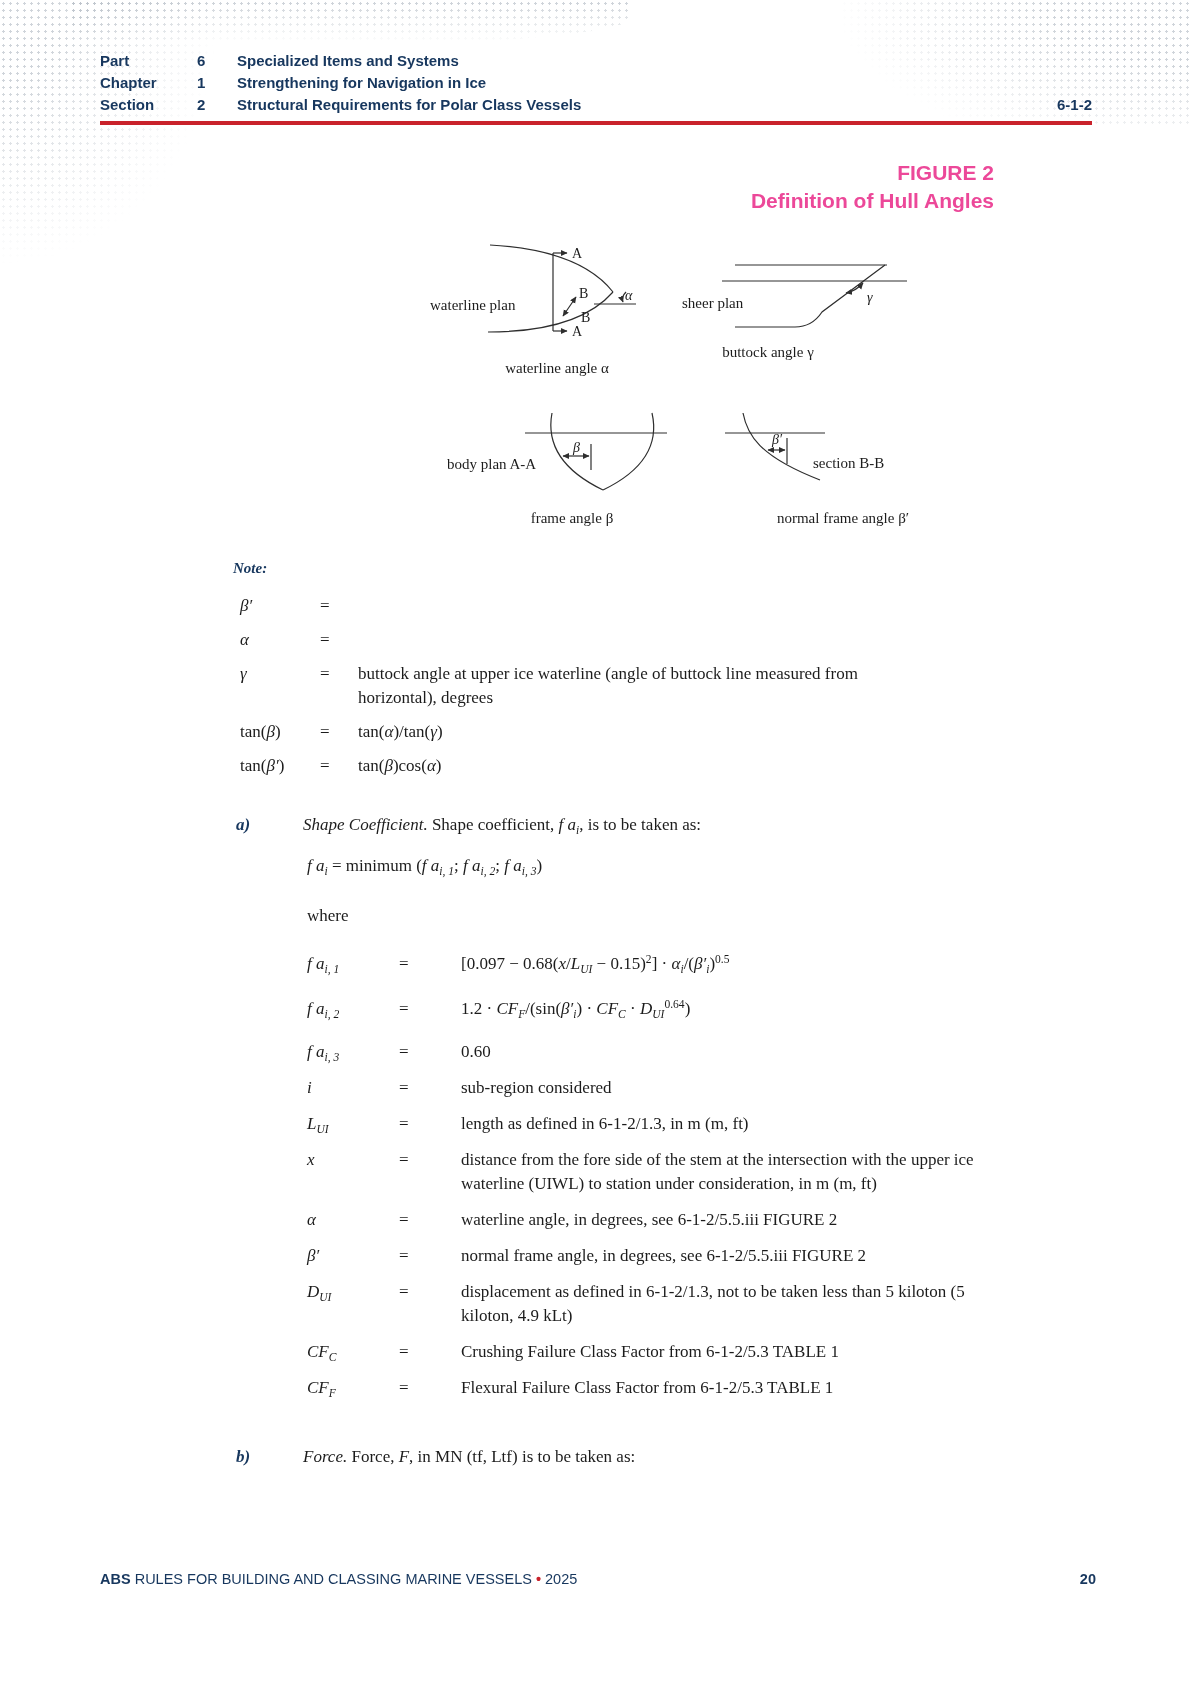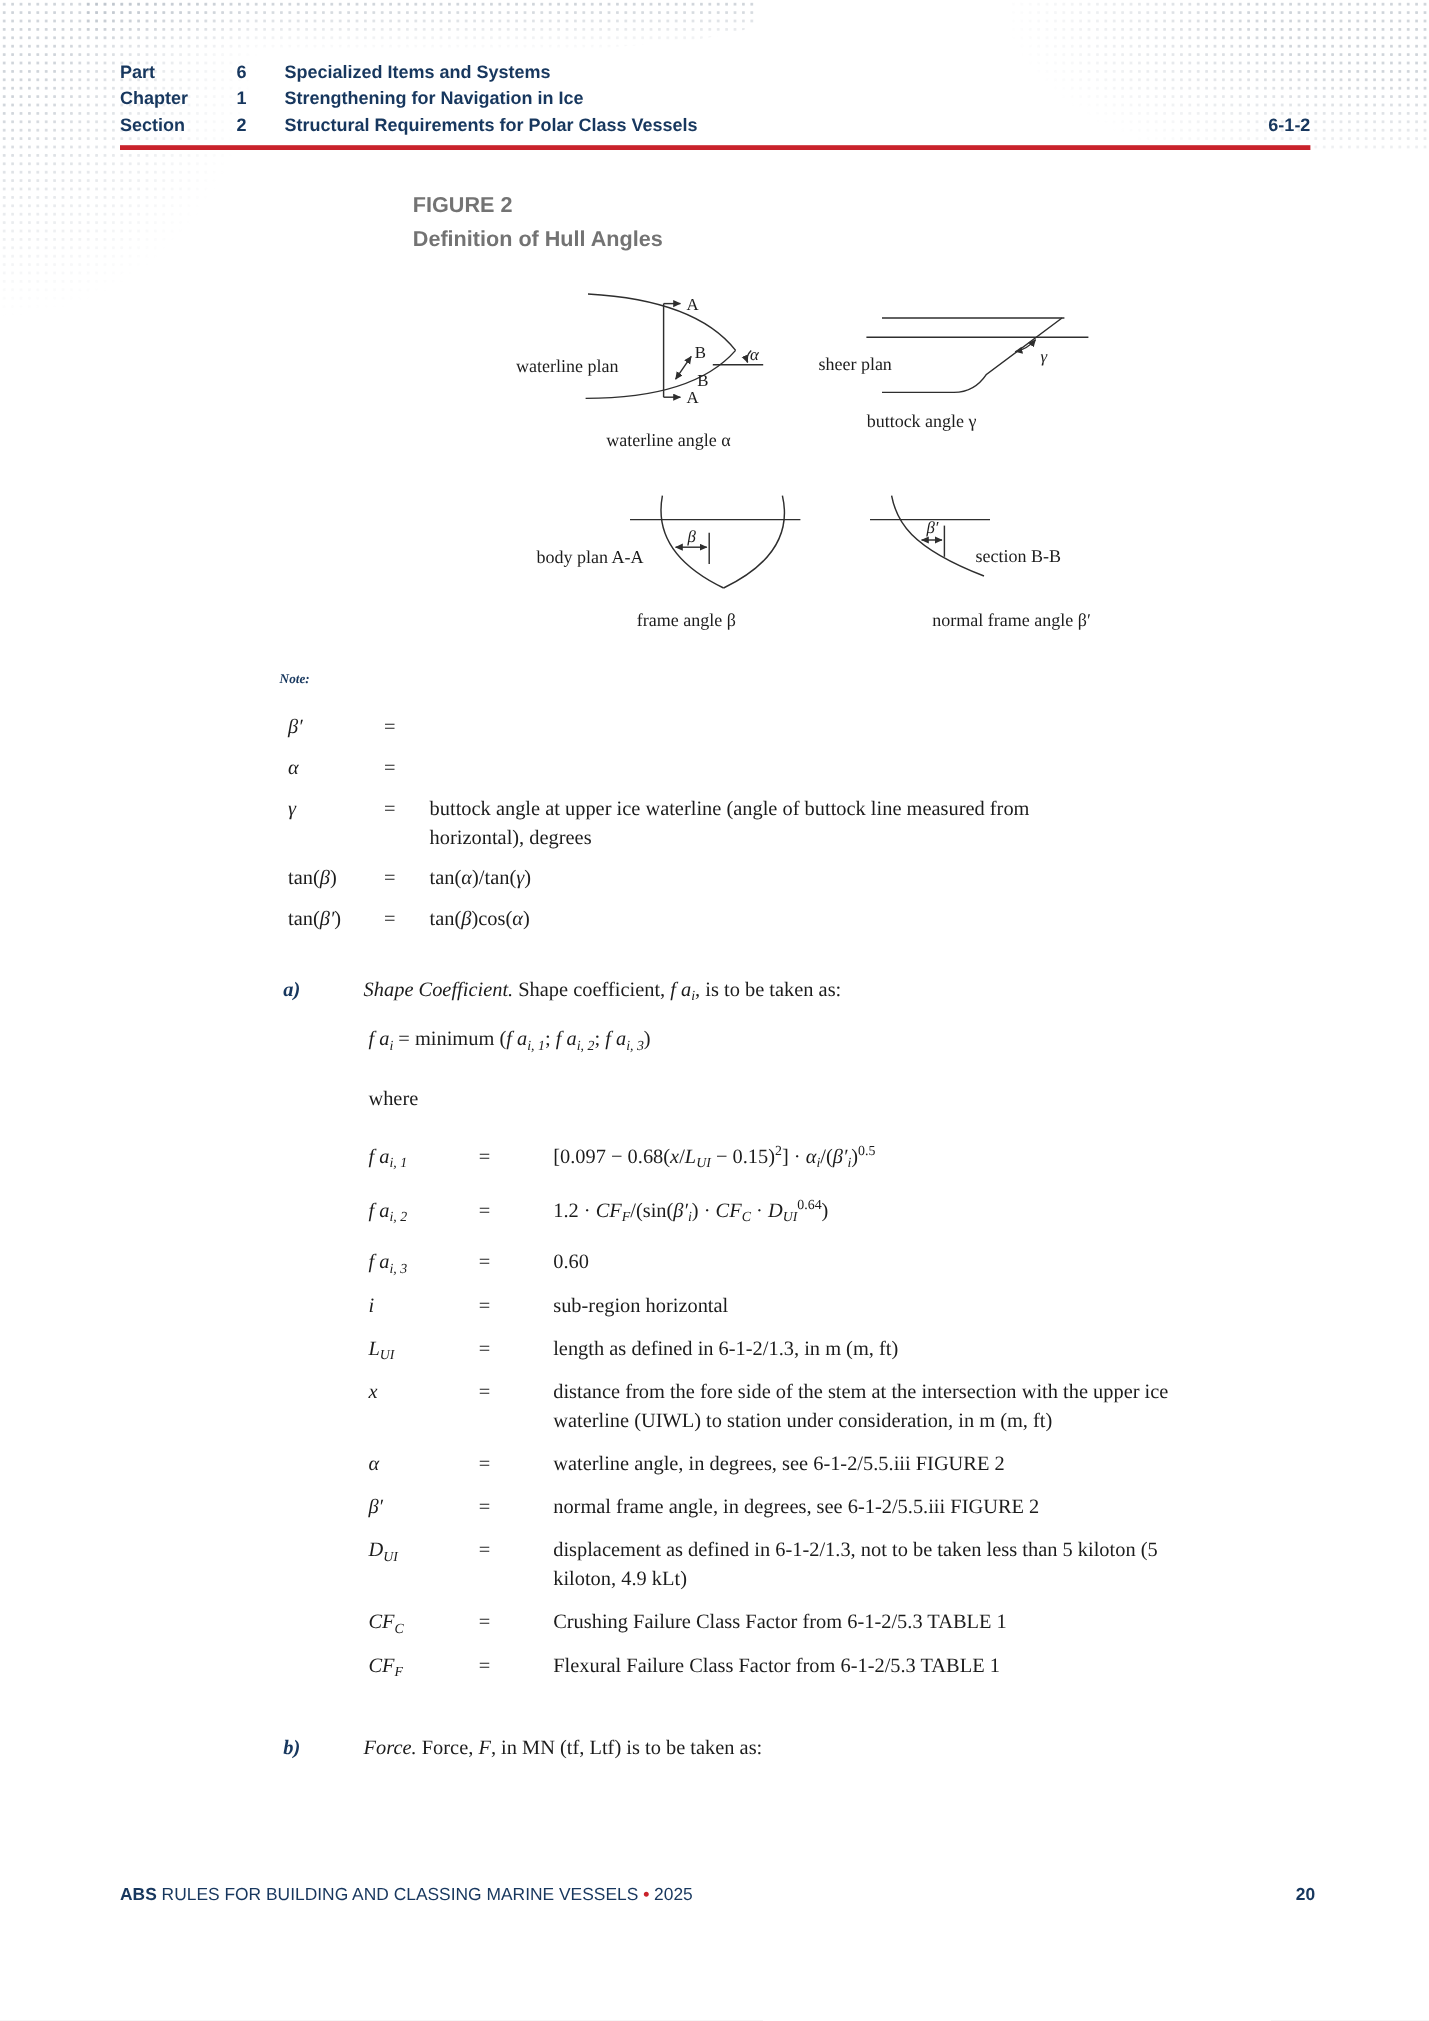--- a/index.html
+++ b/index.html
@@ -19,33 +19,33 @@
         -webkit-mask:radial-gradient(420px 190px at 100% 0%,#000 35%,transparent 85%);
         mask:radial-gradient(420px 190px at 100% 0%,#000 35%,transparent 85%);}
   .ablock{position:absolute;}
   
   .hdr{left:100px;top:50px;width:992px;font-family:"Liberation Sans","DejaVu Sans",sans-serif;
        font-weight:bold;font-size:15px;line-height:22px;color:#17375e;}
   .hdr-row{display:grid;grid-template-columns:97px 40px auto;}
   .doc-code{position:absolute;right:0;top:44px;}
   .rule{left:100px;top:121px;width:992px;height:4px;background:#c9222b;}
   
-  .figtitle{left:344px;width:650px;text-align:left;color:#737373;
-            font-family:"Liberation Sans","DejaVu Sans",sans-serif;font-weight:bold;font-size:18px;}
+  .figtitle{left:344px;width:650px;text-align:right;color:#ec4899;
+            font-family:"Liberation Sans","DejaVu Sans",sans-serif;font-weight:bold;font-size:21px;}
   #kick{top:161px;} #subt{top:189px;}
   
   #figarea{left:100px;top:222px;width:992px;height:322px;}
   #figarea svg{position:absolute;overflow:visible;}
   .dstroke{stroke:#2e2e2e;stroke-width:1.2;fill:none;}
   .dlabel{font-family:"Liberation Serif","DejaVu Serif",serif;font-size:15px;fill:#1c1c1c;}
   .dmark{font-family:"Liberation Serif","DejaVu Serif",serif;font-size:14px;fill:#1c1c1c;}
   .dital{font-style:italic;}
   .caption{position:absolute;text-align:center;font-size:15px;color:#1c1c1c;}
   
-  .noteh{left:233px;top:560px;font-size:11px;font-weight:bold;font-style:italic;color:#17375e;}
+  .noteh{left:233px;top:560px;font-size:15px;font-weight:bold;font-style:italic;color:#17375e;}
   .defrow{display:grid;align-items:start;font-size:17px;line-height:24px;margin-bottom:10px;}
   #noterows{left:240px;top:594px;width:700px;}
   #noterows .defrow{grid-template-columns:80px 38px 1fr;}
   #frows{left:307px;top:950px;width:700px;}
   #frows .defrow{grid-template-columns:63px 33px 1fr;margin-bottom:12px;gap:29px;}
   #frows .defrow.tall{margin-bottom:17px;line-height:28px;}
   .it{font-style:italic;}
   sub,sup{font-size:68%;line-height:0;}
   sub{vertical-align:-0.32em;} sup{vertical-align:0.55em;}
   
@@ -202,21 +202,21 @@
       <span><span>1.2 · </span><span class="it">CF</span><sub class="it">F</sub><span>/(sin(</span><span class="it">β′</span><sub class="it">i</sub><span>) · </span><span class="it">CF</span><sub class="it">C</sub><span> · </span><span class="it">D</span><sub class="it">UI</sub><sup>0.64</sup><span>)</span></span>
     </div>
     <div class="defrow">
       <span><span class="it">f a</span><sub class="it">i, 3</sub></span>
       <span>=</span>
       <span><span>0.60</span></span>
     </div>
     <div class="defrow">
       <span><span class="it">i</span></span>
       <span>=</span>
-      <span><span>sub-region horizontal</span></span>
+      <span><span>sub-region considered</span></span>
     </div>
     <div class="defrow">
       <span><span class="it">L</span><sub class="it">UI</sub></span>
       <span>=</span>
       <span><span>length as defined in 6-1-2/1.3, in m (m, ft)</span></span>
     </div>
     <div class="defrow">
       <span><span class="it">x</span></span>
       <span>=</span>
       <span><span>distance from the fore side of the stem at the intersection with the upper ice waterline (UIWL) to station under consideration, in m (m, ft)</span></span>

